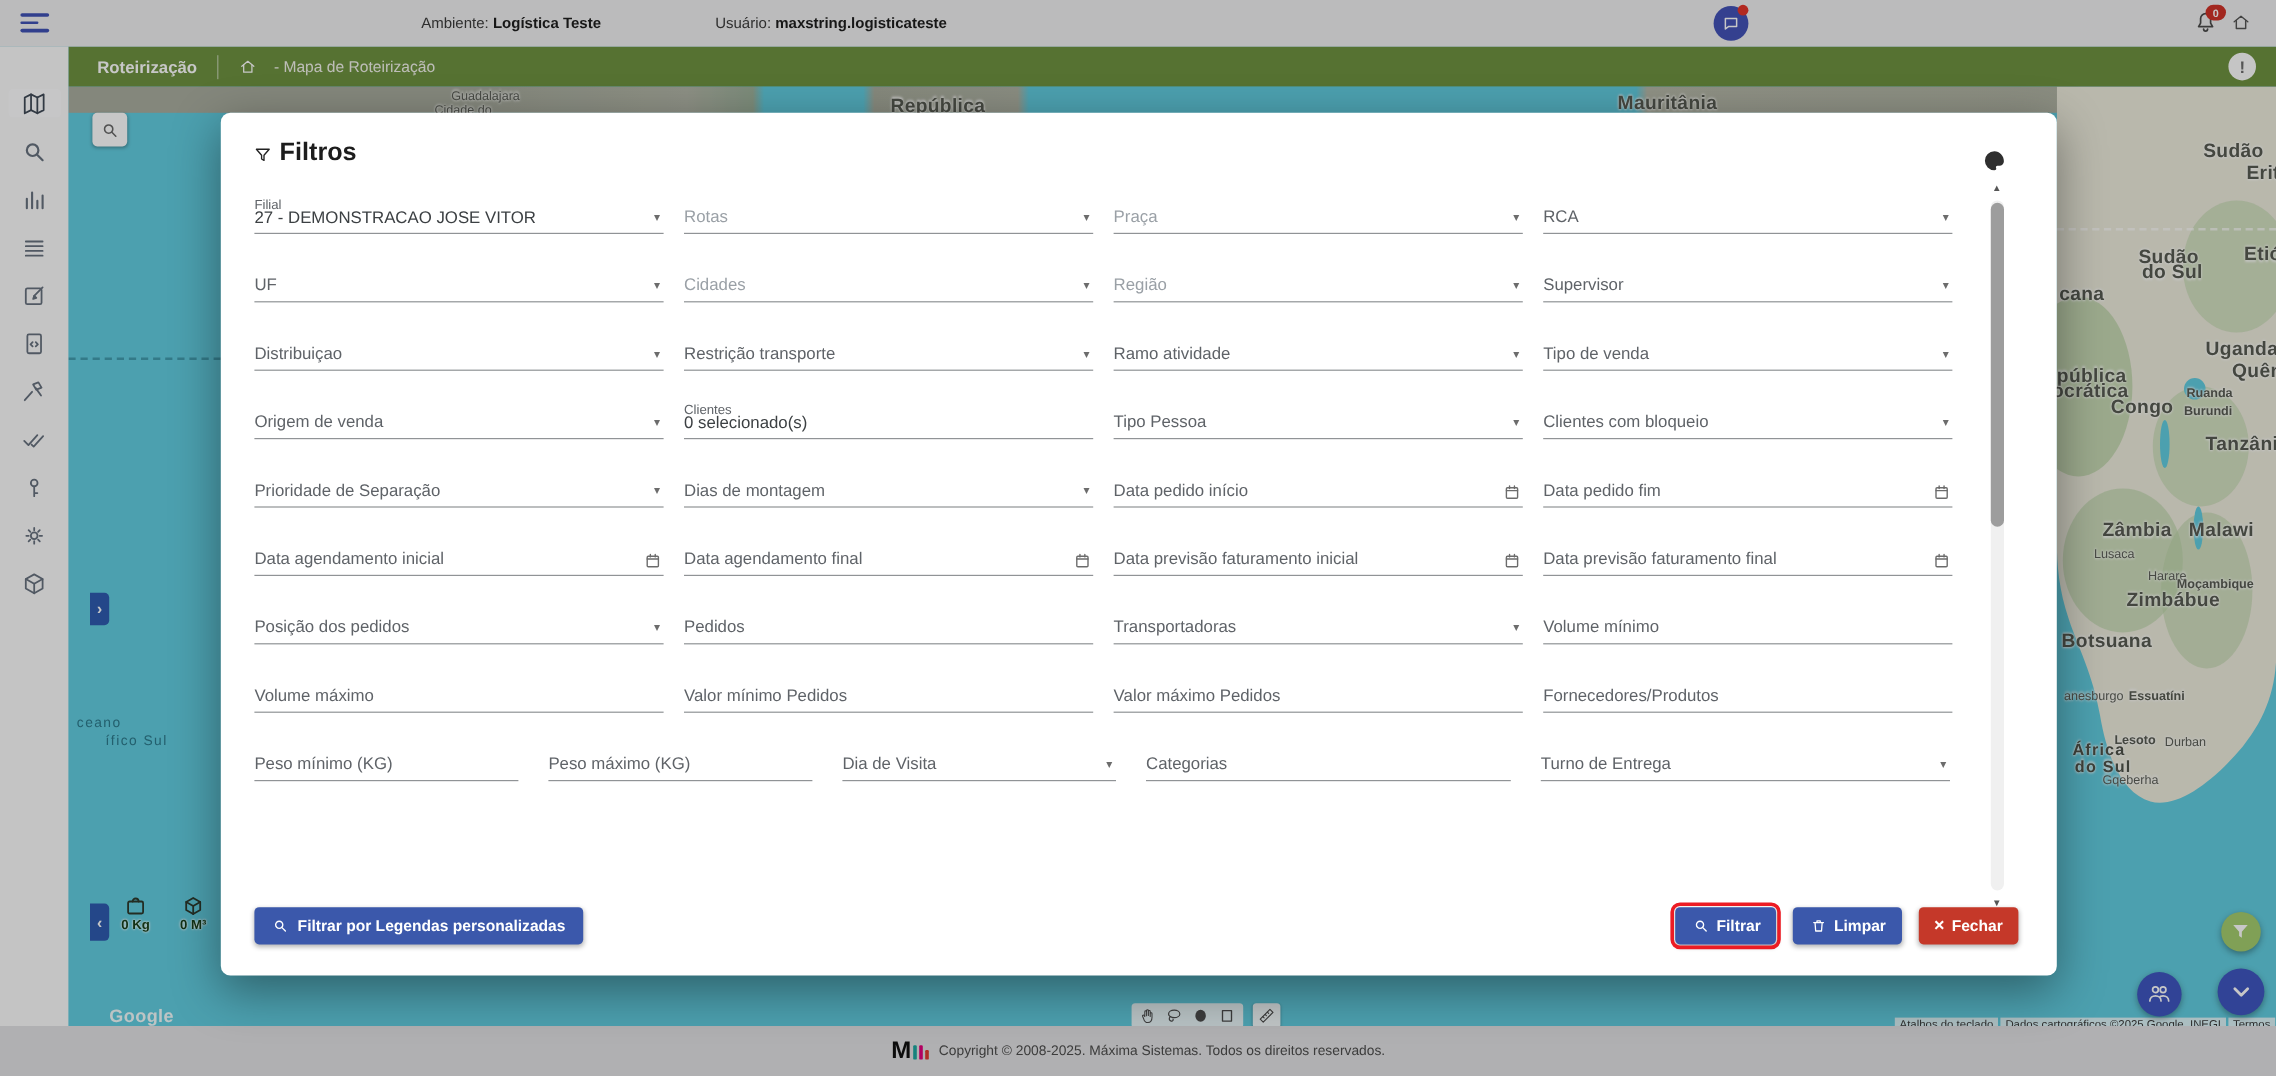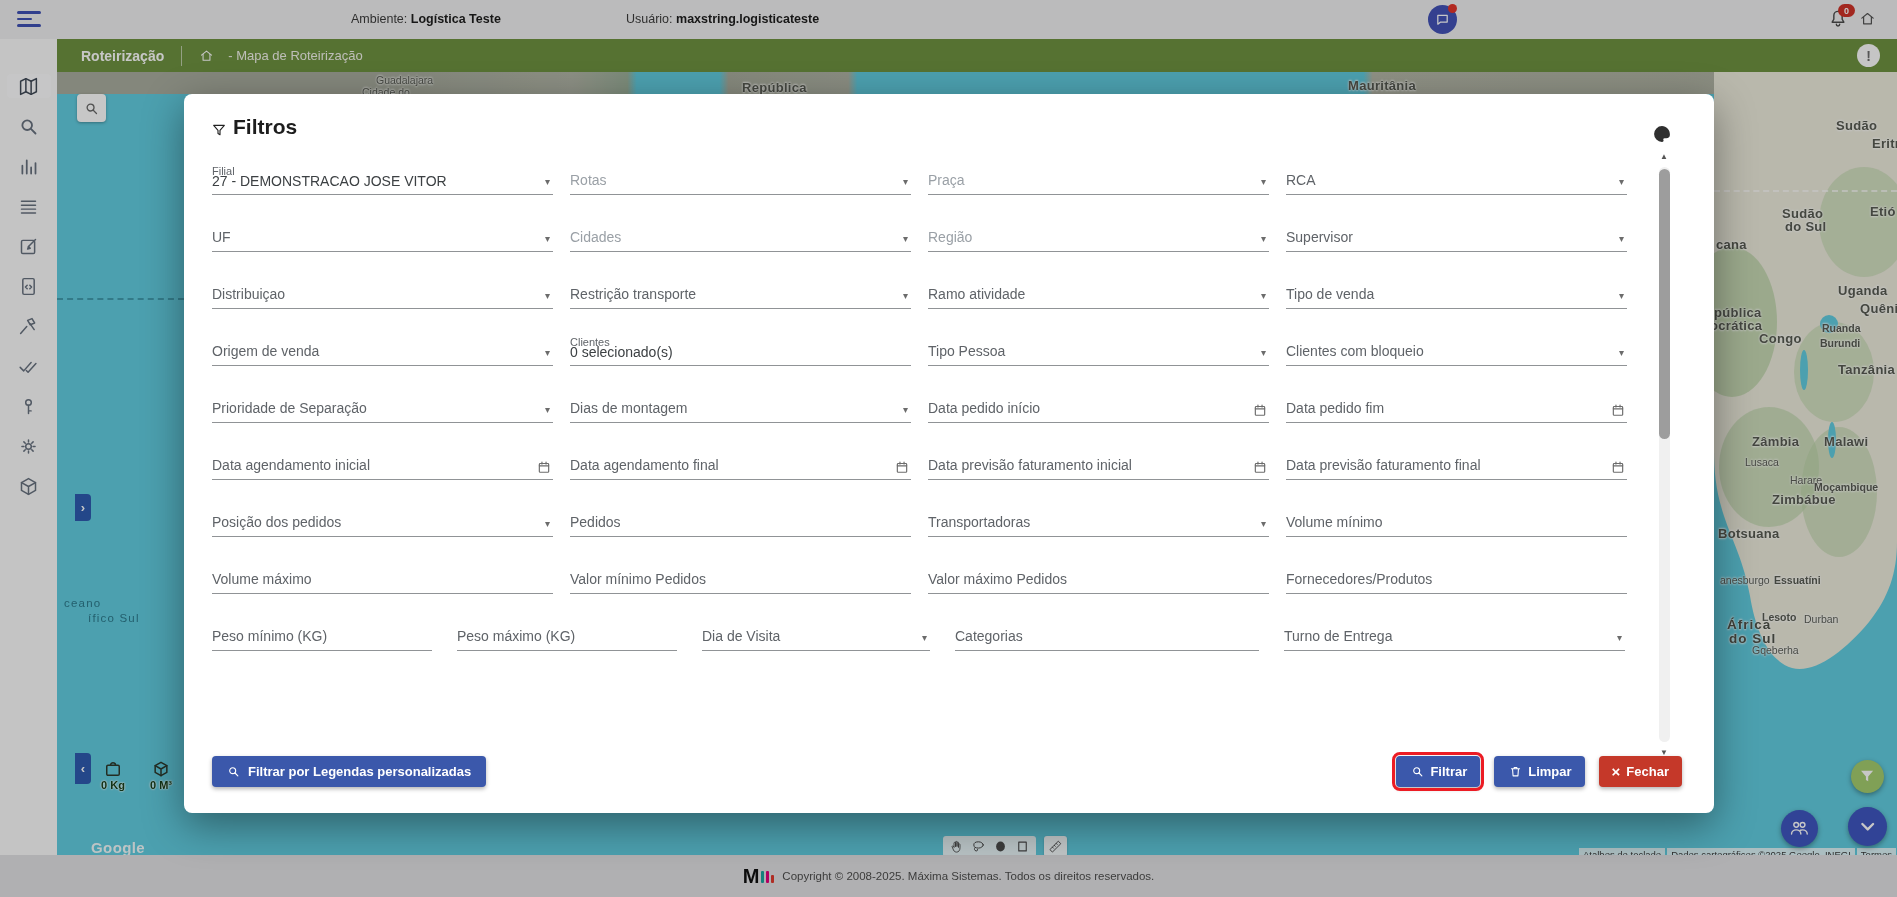--- a/index.html
+++ b/index.html
@@ -46,42 +46,42 @@
      background:linear-gradient(90deg,#a9ad9f 0%,#a9ad9f 18%,#b4b8a9 28%,#9eb29c 31%,#62cde0 31.5%,
         #62cde0 36%,#abaf9f 36.5%,#b0b4a5 43%,#62cde0 43.5%,#62cde0 71%,#b6b9a9 71.5%,#aeb2a3 100%);}
   .africa{position:absolute;right:0;top:0;width:183px;height:783px;}
   .dash1{position:absolute;left:0;top:226px;width:127px;border-top:2px dashed rgba(40,118,134,.55);}
   .dash2{position:absolute;right:0;top:118px;width:183px;border-top:2px dashed rgba(255,255,255,.65);}
   .searchbox{position:absolute;left:20px;top:22px;width:29px;height:28px;background:#fff;border-radius:4px;
              box-shadow:0 1px 3px rgba(0,0,0,.3);display:flex;align-items:center;justify-content:center;color:#6a6a6a;}
   .searchbox .ic{width:15px;height:15px;}
   .edge-tab{position:absolute;width:16px;background:#2f5cb0;color:#fff;border-radius:0 4px 4px 0;
             display:flex;align-items:center;justify-content:center;font-size:13px;font-weight:bold;cursor:pointer;}
-  .cap-badges{position:absolute;left:37px;top:687px;display:flex;gap:10px;}
+  .cap-badges{position:absolute;left:37px;top:673px;display:flex;gap:10px;}
   .cap{display:flex;flex-direction:column;align-items:center;width:38px;color:#2e3a2e;}
   .cap .ic{width:20px;height:20px;}
   .cap-txt{font-size:11px;font-weight:bold;color:#16401d;text-shadow:0 0 2px #fff,0 0 2px #fff;}
   .mtoolbar{position:absolute;left:886px;top:764px;display:flex;align-items:center;}
   .mt-bar{display:flex;gap:7px;background:rgba(255,255,255,.88);border-radius:3px;padding:3px 6px;}
   .mt-icon{width:15px;height:15px;color:#4d4d4d;cursor:pointer;}
   .mt-sep{margin-left:8px;background:rgba(255,255,255,.95);border-radius:3px;padding:3px 4px;box-shadow:0 1px 2px rgba(0,0,0,.25);}
   .glogo{position:absolute;left:34px;top:767px;color:#fff;font-size:15px;font-weight:bold;letter-spacing:.4px;opacity:.92;}
   .attrib{position:absolute;right:1px;top:776px;display:flex;gap:2px;font-size:9.5px;color:#3a3a3a;white-space:nowrap;}
   .attrib span{background:rgba(255,255,255,.78);padding:1px 4px;}
   .fab{position:absolute;border-radius:50%;display:flex;align-items:center;justify-content:center;color:#fff;
        box-shadow:0 2px 5px rgba(0,0,0,.35);cursor:pointer;}
   .fab .ic{width:55%;height:55%;}
   .fab-filter{left:1794px;top:688px;width:33px;height:33px;background:#a5cd6f;}
   .fab-people{left:1724px;top:738px;width:37px;height:37px;background:#3f56c0;}
   .fab-chevron{left:1791px;top:735px;width:39px;height:39px;background:#3f56c0;}
 
   #map-labels{position:absolute;inset:0;z-index:1;pointer-events:none;}
   .mlabel{position:absolute;white-space:nowrap;
           text-shadow:0 1px 2px rgba(255,255,255,.9),0 -1px 2px rgba(255,255,255,.9);}
-  .country{font-size:13px;font-weight:bold;color:#585b52;letter-spacing:.3px;}
+  .country{font-size:16px;font-weight:bold;color:#585b52;letter-spacing:.3px;}
   .country-sm{font-size:10.5px;font-weight:bold;color:#585b52;}
   .country-lg{font-size:13.5px;font-weight:bold;color:#4f5249;letter-spacing:1px;}
   .city{font-size:10.5px;color:#5b5e57;}
   .ocean{font-size:11.5px;color:#2e7b8d;letter-spacing:1.2px;text-shadow:none;}
 
   
   .overlay{position:absolute;inset:0;background:rgba(0,0,0,.22);z-index:5;}
 
   
   .modal{position:absolute;left:184px;top:94px;width:1530px;height:719px;background:#fff;border-radius:8px;
@@ -264,21 +264,21 @@
 
   <header class="topbar">
     <div class="burger">
         <span></span>
         <span></span>
         <span></span>
       </div>
     <span class="tb-text" style="left:351px;">
       <span>Ambiente:</span> <b>Logística Teste</b>
     </span>
-    <span class="tb-text" style="left:626px;">
+    <span class="tb-text" style="left:596px;">
       <span>Usuário:</span> <b>maxstring.logisticateste</b>
     </span>
     <div class="chat-fab">
       <span class="ic"><svg viewBox="0 0 24 24" width="100%" height="100%" fill="none" stroke="currentColor" stroke-width="2" stroke-linecap="round" stroke-linejoin="round">
             <path d="M4.5 5.5h15v10.5H9l-4.5 3.5z"></path>
           </svg></span>
       <span class="chat-dot"></span>
     </div>
     <span class="tb-bell"><svg viewBox="0 0 24 24" width="100%" height="100%" fill="none" stroke="currentColor" stroke-width="1.7" stroke-linecap="round" stroke-linejoin="round">
           <path d="M12 4a5 5 0 00-5 5v4.5L5 17h14l-2-3.5V9a5 5 0 00-5-5z"></path>

